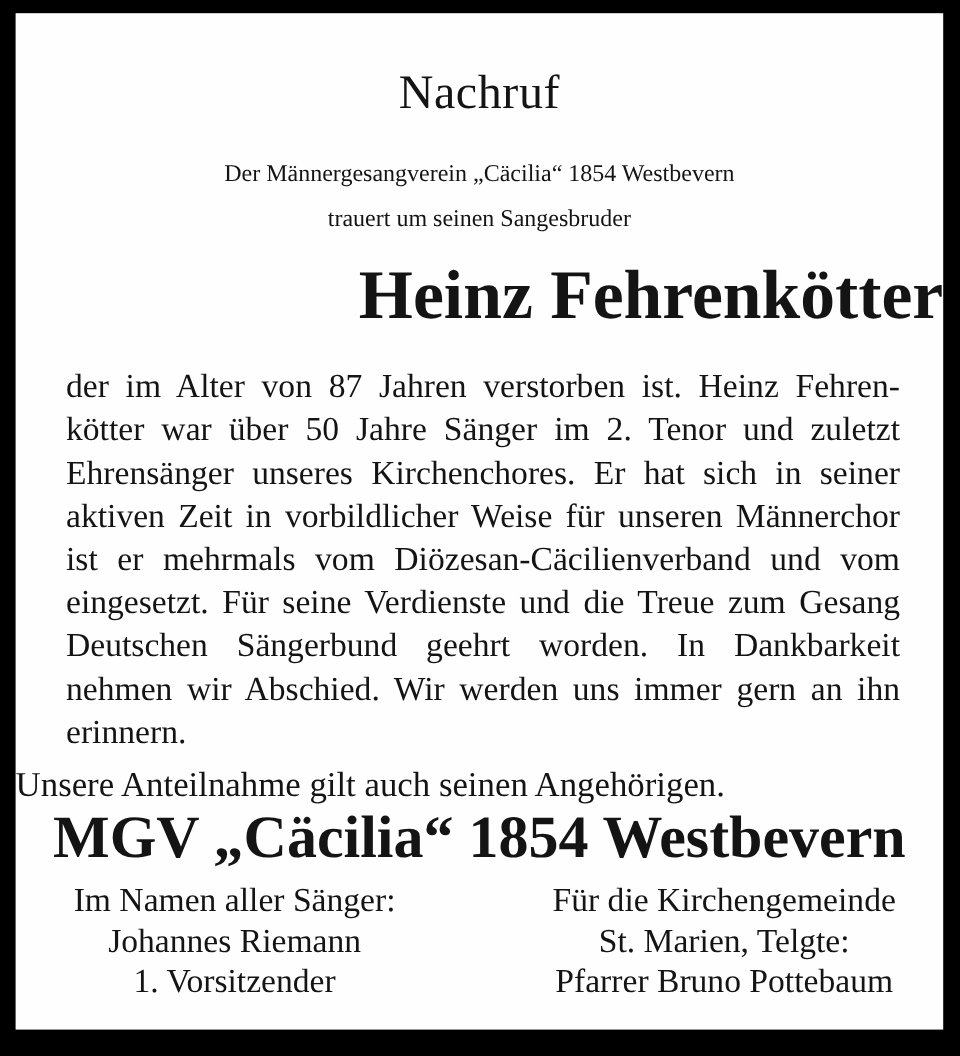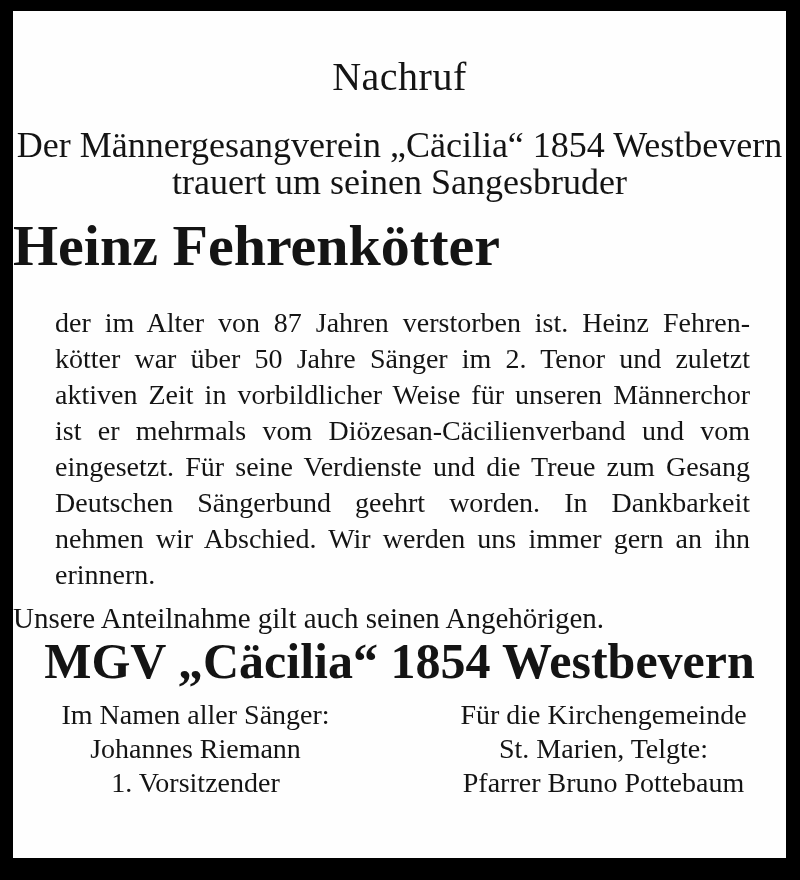--- a/index.html
+++ b/index.html
@@ -26,30 +26,30 @@
   }
   .title {
     margin-top: 46px;
     font-size: 40px;
     line-height: 40px;
     text-align: center;
     letter-spacing: 0.5px;
   }
   .intro {
     margin-top: 30px;
-    font-size: 36px;
+    font-size: 20px;
     line-height: 37px;
     text-align: center;
   }
   .deceased-name {
     margin-top: 16px;
     font-size: 58px;
     line-height: 58px;
     font-weight: bold;
-    text-align: left;
+    text-align: right;
   }
   .obituary-body {
     margin: 30px 36px 0 42px;
     font-size: 28px;
     line-height: 36px;
   }
   .body-line {
     text-align: justify;
     text-align-last: justify;
     white-space: normal;
@@ -94,20 +94,21 @@
   <div class="intro">
     <div>Der Männergesangverein „Cäcilia“ 1854 Westbevern</div>
     <div>trauert um seinen Sangesbruder</div>
   </div>
 
   <div class="deceased-name">Heinz Fehrenkötter</div>
 
   <div class="obituary-body">
     <div class="body-line">der im Alter von 87 Jahren verstorben ist. Heinz Fehren-</div>
     <div class="body-line">kötter war über 50 Jahre Sänger im 2. Tenor und zuletzt</div>
+    <div class="body-line">Ehrensänger unseres Kirchenchores. Er hat sich in seiner</div>
     <div class="body-line">aktiven Zeit in vorbildlicher Weise für unseren Männerchor</div>
     <div class="body-line">ist er mehrmals vom Diözesan-Cäcilienverband und vom</div>
     <div class="body-line">eingesetzt. Für seine Verdienste und die Treue zum Gesang</div>
     <div class="body-line">Deutschen Sängerbund geehrt worden. In Dankbarkeit</div>
     <div class="body-line">nehmen wir Abschied. Wir werden uns immer gern an ihn</div>
     <div class="body-line">erinnern.</div>
   </div>
 
   <div class="condolence">Unsere Anteilnahme gilt auch seinen Angehörigen.</div>
 

